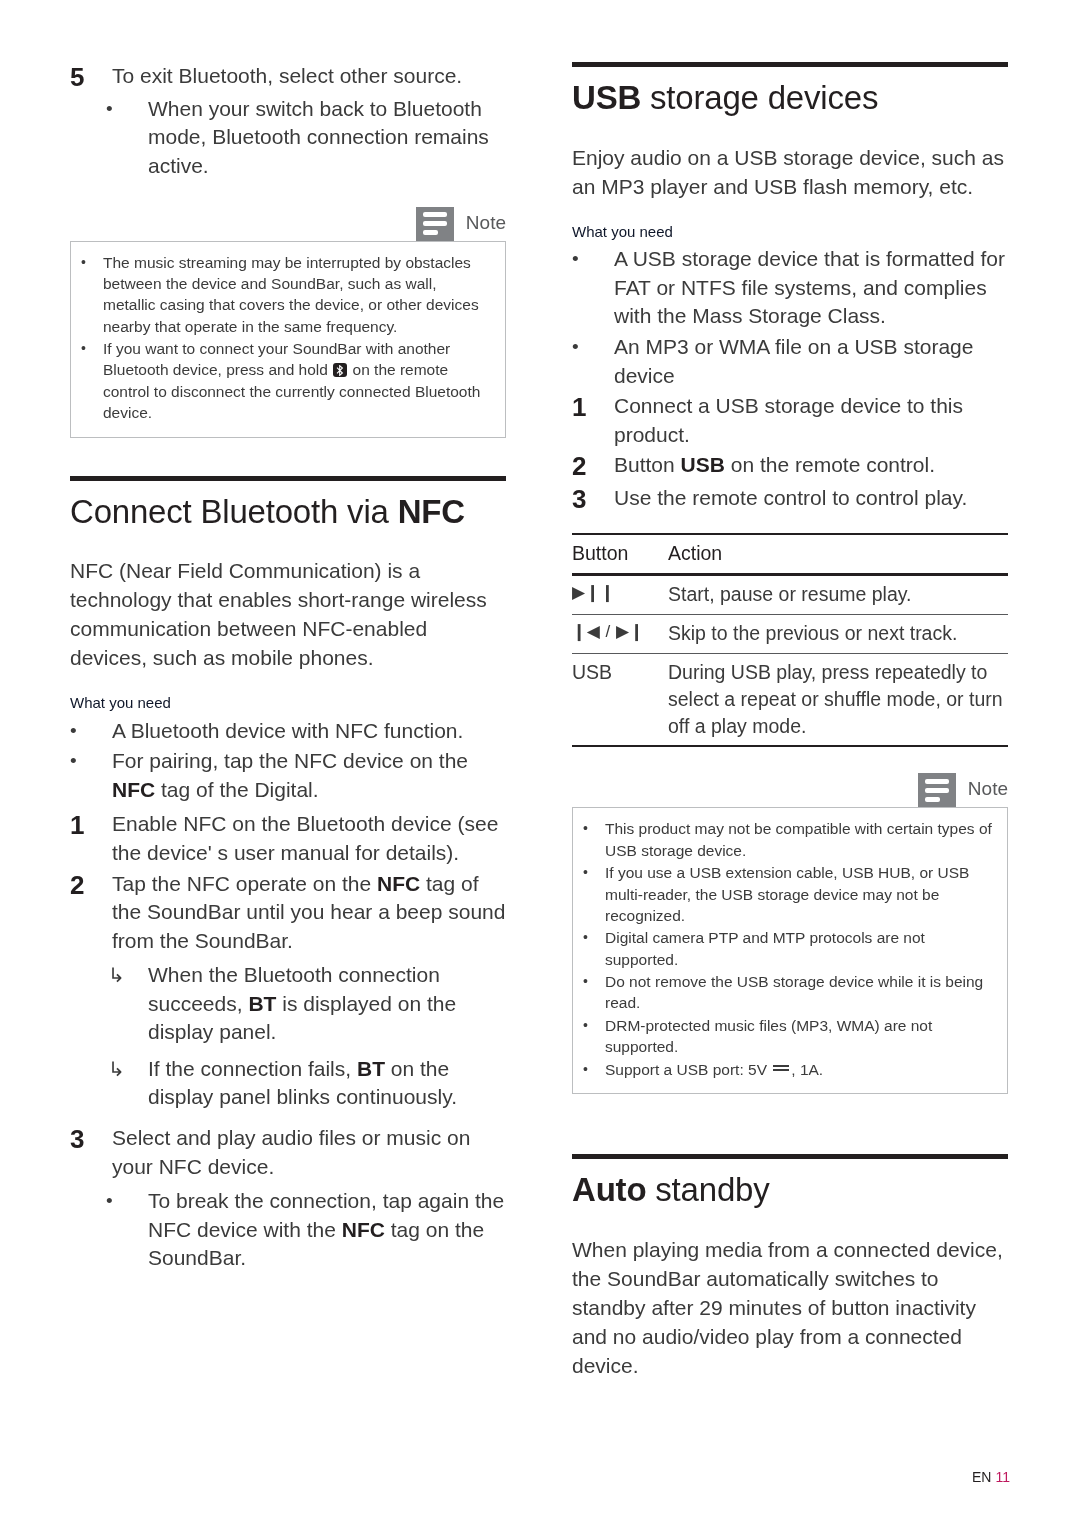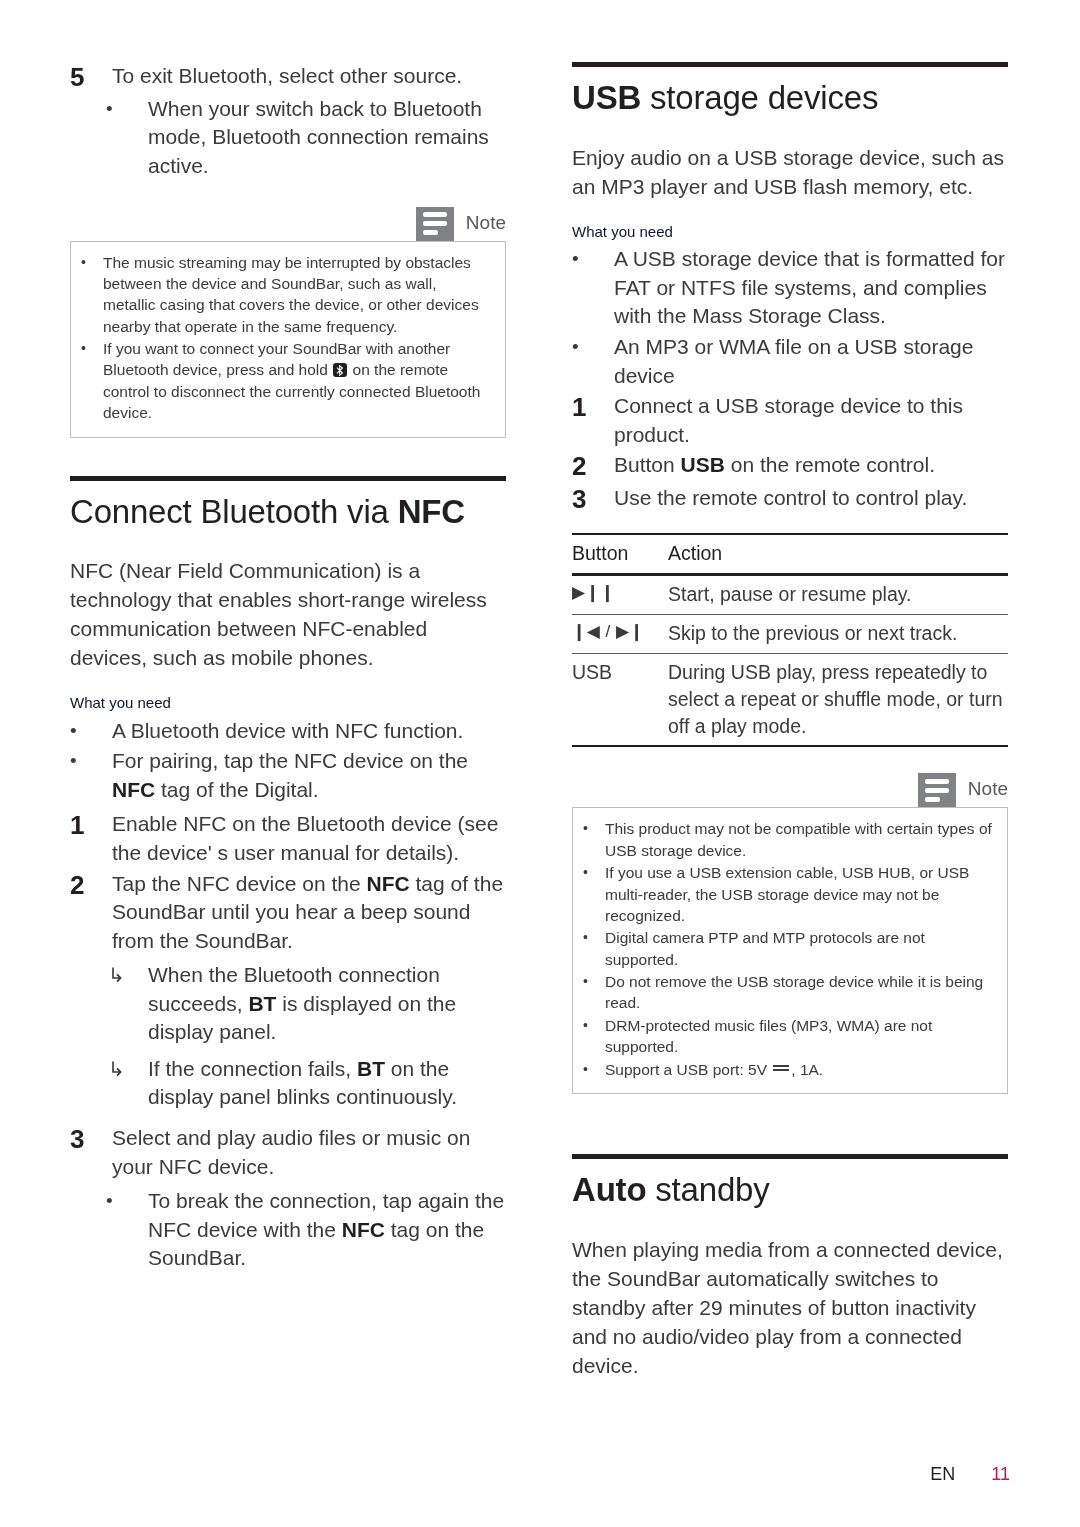--- a/index.html
+++ b/index.html
@@ -204,24 +204,24 @@
   .tbl tbody td { border-bottom: 1.5px solid #58595b; }
   .tbl tbody tr:last-child td { border-bottom: 2px solid #231f20; }
   .c-btn { width: 88px; padding-right: 8px !important; }
   .btn-glyph { font-size: 17px; color: #231f20; letter-spacing: 0.5px; }
 
   
   .footer {
     position: absolute;
     right: 70px;
     bottom: 42px;
-    font-size: 18px;
+    font-size: 14px;
     color: #231f20;
     display: flex;
-    gap: 36px;
+    gap: 4px;
     align-items: baseline;
   }
   .footer .pg { color: #be185d; }
 </style>
 </head>
 <body>
 
 <div class="page">
 
   <div class="col col-left">
@@ -277,21 +277,21 @@
         </li>
       </ul>
 
       <ul class="lst" style="margin-top:6px">
         <li class="li">
           <span class="mk mk-num">1</span>
           <span class="tx">Enable NFC on the Bluetooth device (see the device' s user manual for details).</span>
         </li>
         <li class="li">
           <span class="mk mk-num">2</span>
-          <span class="tx"><span>Tap the NFC device on the </span><span class="b">NFC</span><span> tag of the SoundBar until you hear a beep sound from the SoundBar.</span></span>
+          <span class="tx"><span>Tap the NFC operate on the </span><span class="b">NFC</span><span> tag of the SoundBar until you hear a beep sound from the SoundBar.</span></span>
         </li>
         <li class="li" style="margin-top:6px">
           <span class="mk mk-arr">↳</span>
           <span class="tx"><span>When the Bluetooth connection succeeds, </span><span class="b">BT</span><span> is displayed on the display panel.</span></span>
         </li>
         <li class="li" style="margin-top:8px">
           <span class="mk mk-arr">↳</span>
           <span class="tx"><span>If the connection fails, </span><span class="b">BT</span><span> on the display panel blinks continuously.</span></span>
         </li>
         <li class="li" style="margin-top:12px">

